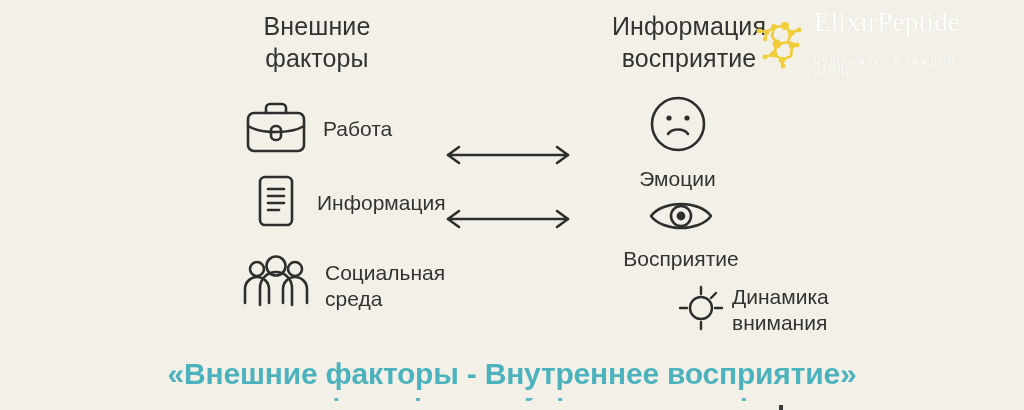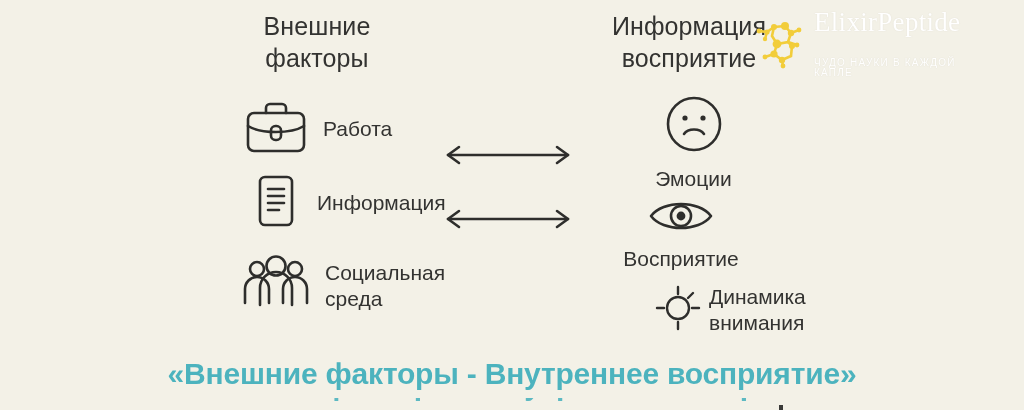--- a/index.html
+++ b/index.html
@@ -104,23 +104,23 @@
     gap: 7px;
   }
   .percept .plabel {
     font-size: 21px;
     line-height: 1.24;
     color: #333331;
     text-align: center;
     white-space: pre-line;
   }
   .percept.inline .plabel { text-align: left; }
-  #percept-0 { left: 631px; top: 92px; width: 125px; }
+  #percept-0 { left: 615px; top: 92px; width: 125px; }
   #percept-1 { left: 607px; top: 196px; width: 148px; }
-  #percept-2 { left: 654px; top: 284px; }
+  #percept-2 { left: 677px; top: 284px; }
 
   
   #caption {
     position: absolute;
     left: 0;
     top: 357px;
     width: 1024px;
     text-align: center;
     font-size: 30px;
     font-weight: bold;

